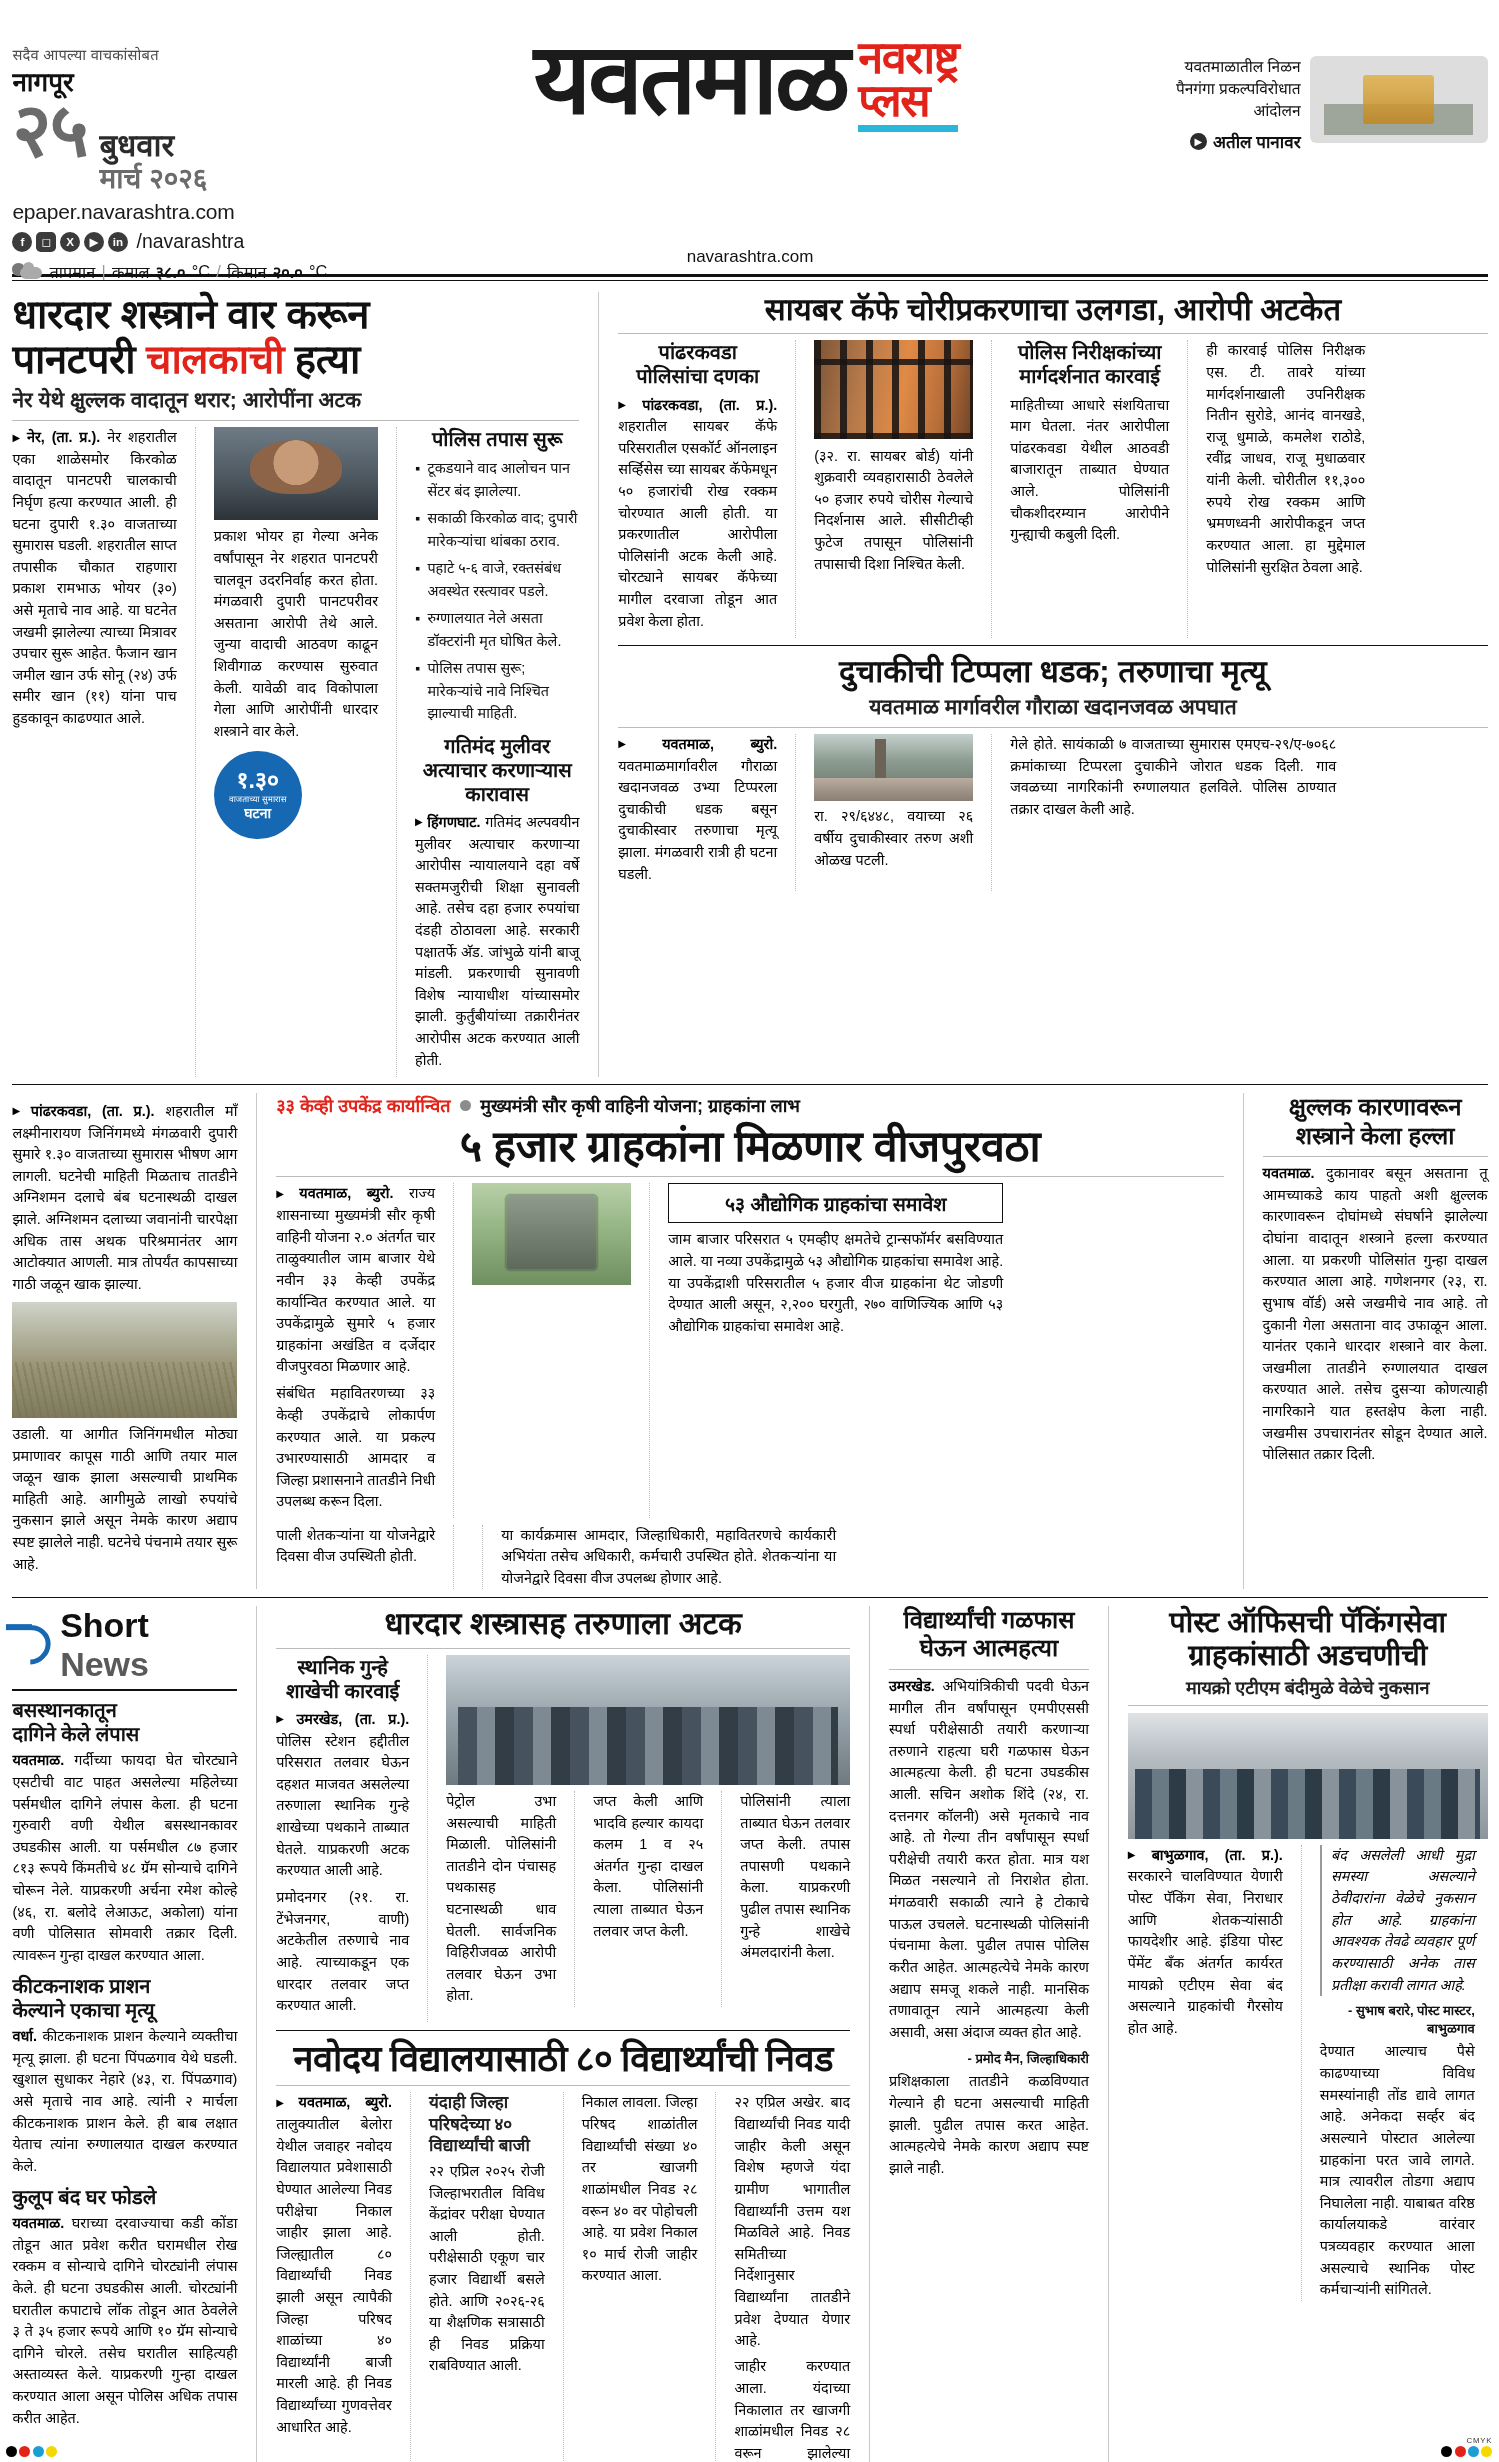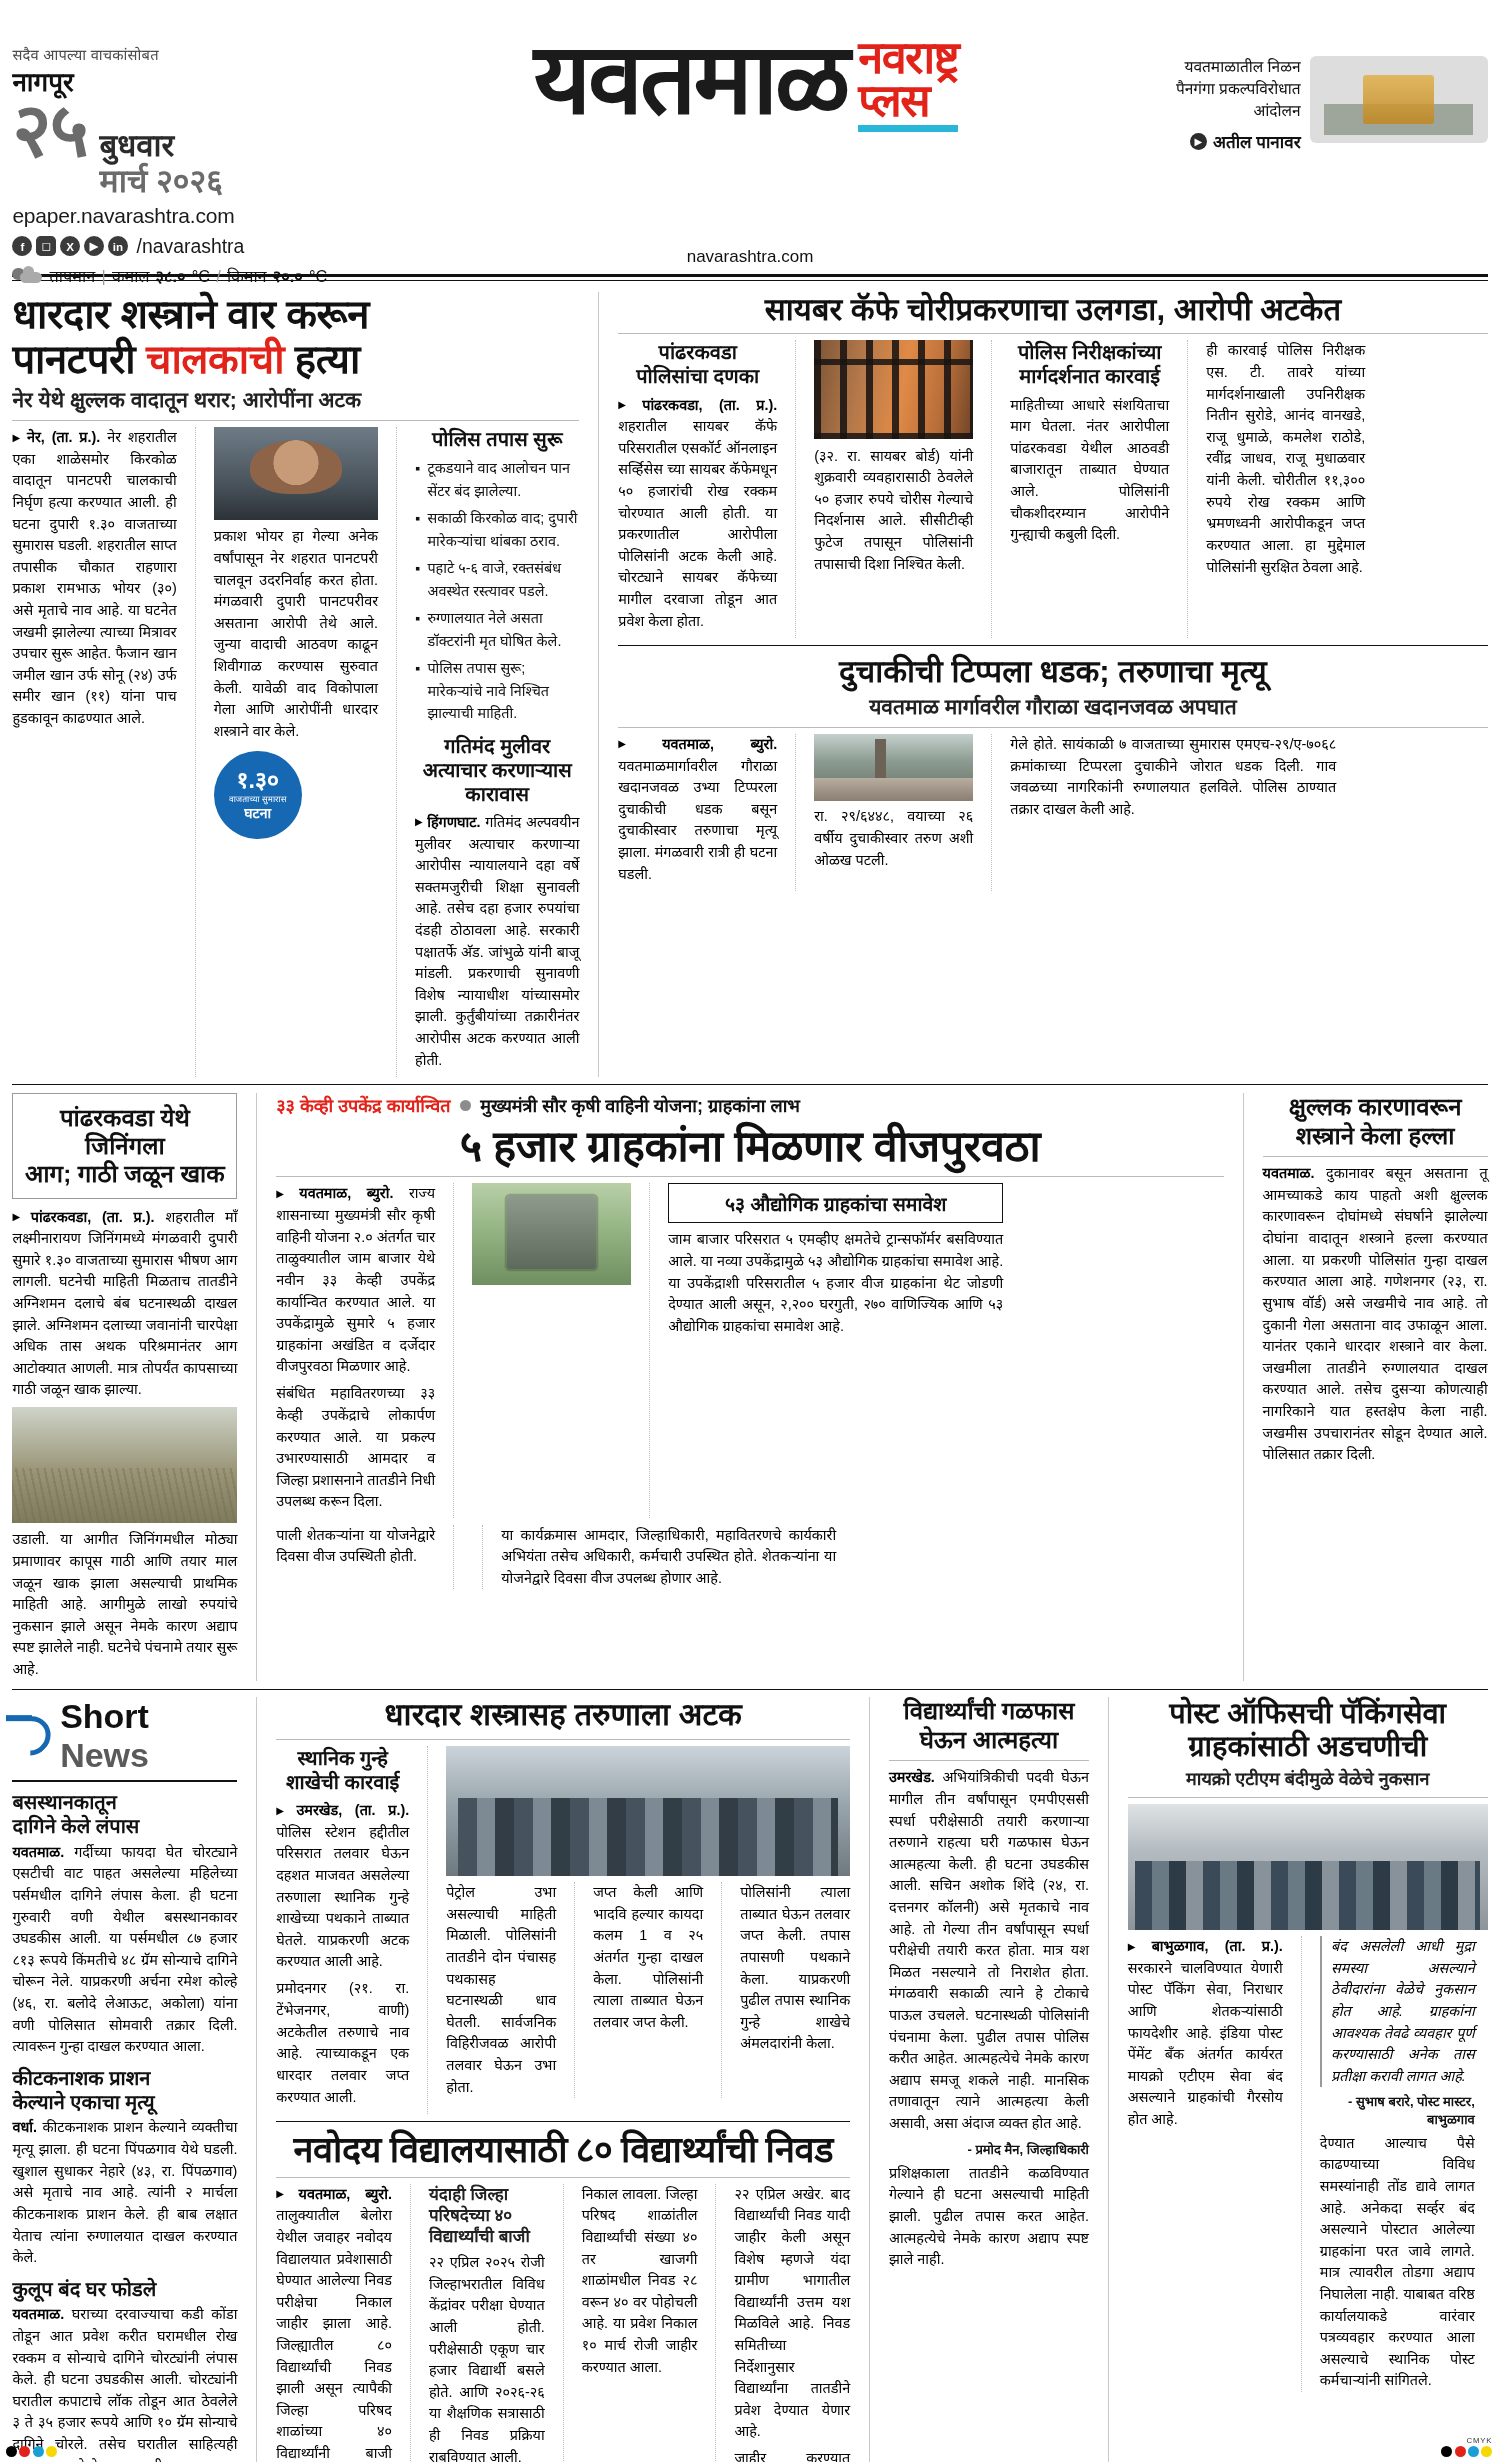--- a/index.html
+++ b/index.html
@@ -16,21 +16,21 @@
 
   
   .masthead { display: flex; align-items: flex-start; height: 248px; position: relative; }
   .mast-left { width: 326px; padding-top: 33px; }
   .tagline { font-size: 14.7px; color: #4a4a4a; letter-spacing: 0.2px; }
   .city { font-size: 26px; font-weight: 700; color: #111; margin-top: 4.7px; line-height: 1.05; }
   .daterow { display: flex; align-items: flex-start; margin-top: 1.6px; }
   .bigdate { font-size: 75px; font-weight: 800; color: #6b6b6b; line-height: .86; letter-spacing: -1.6px; }
   .dwrap { margin-left: 12.4px; padding-top: 7.8px; }
   .dayname { font-size: 31px; font-weight: 700; color: #2b2b2b; line-height: 1; margin-top: 25px; }
-  .monthyear { font-size: 32px; font-weight: 600; color: #6b6b6b; line-height: 1.1; margin-top: 3.1px; }
+  .monthyear { font-size: 28px; font-weight: 600; color: #6b6b6b; line-height: 1.1; margin-top: 3.1px; }
   .epaper { font-size: 21px; color: #1a1a1a; margin-top: 4.7px; letter-spacing: -0.2px; }
   .socialrow { display: flex; align-items: center; gap: 3.9px; margin-top: 6.2px; }
   .sicon { width: 20px; height: 20px; border-radius: 4.7px; background: #3b3b3b; color: #fff;
            font-size: 11.6px; font-weight: 700; display: flex; align-items: center; justify-content: center; }
   .sicon.circ { border-radius: 50%; }
   .shandle { font-size: 19.4px; color: #1a1a1a; margin-left: 4.7px; }
   .temprow { display: flex; align-items: center; gap: 6.2px; margin-top: 7.8px; font-size: 16.3px; color: #111; }
   .wicon { width: 31px; height: 22px; position: relative; }
   .wsun { position: absolute; left: 0; top: 2.3px; width: 12.4px; height: 12.4px; border-radius: 50%; background: #777; }
   .wcloud { position: absolute; left: 7.8px; top: 6.2px; width: 22px; height: 11.6px; border-radius: 7px; background: #aaa; }
@@ -313,26 +313,20 @@
         </div>
       </div>
     </div>
   </div>
 
   <div class="rule-mid"></div>
 
   <div class="cols">
 
     <div style="width:225px;">
-      <div class="boxed">
-        <h3 class="hl ctr">
-          <span>पांढरकवडा येथे जिनिंगला</span><br>
-          <span>आग; गाठी जळून खाक</span>
-        </h3>
-      </div>
       <div class="body" style="margin-top:7.8px;">
         <p><span class="dateline tri">पांढरकवडा, (ता. प्र.).</span>
            <span>शहरातील माँ लक्ष्मीनारायण जिनिंगमध्ये मंगळवारी दुपारी सुमारे १.३० वाजताच्या सुमारास भीषण आग लागली. घटनेची माहिती मिळताच तातडीने अग्निशमन दलाचे बंब घटनास्थळी दाखल झाले. अग्निशमन दलाच्या जवानांनी चारपेक्षा अधिक तास अथक परिश्रमानंतर आग आटोक्यात आणली. मात्र तोपर्यंत कापसाच्या गाठी जळून खाक झाल्या.</span></p>
       </div>
       <div class="photo ph-field" style="height:116px;margin:6.2px 0;"></div>
       <div class="body">उडाली. या आगीत जिनिंगमधील मोठ्या प्रमाणावर कापूस गाठी आणि तयार माल जळून खाक झाला असल्याची प्राथमिक माहिती आहे. आगीमुळे लाखो रुपयांचे नुकसान झाले असून नेमके कारण अद्याप स्पष्ट झालेले नाही. घटनेचे पंचनामे तयार सुरू आहे.</div>
     </div>
 
     <div class="vdiv"></div>
 

